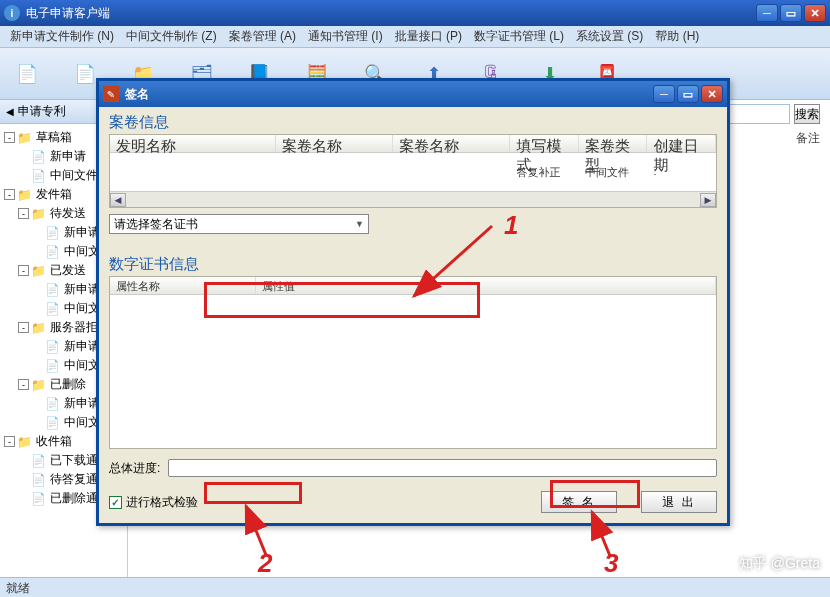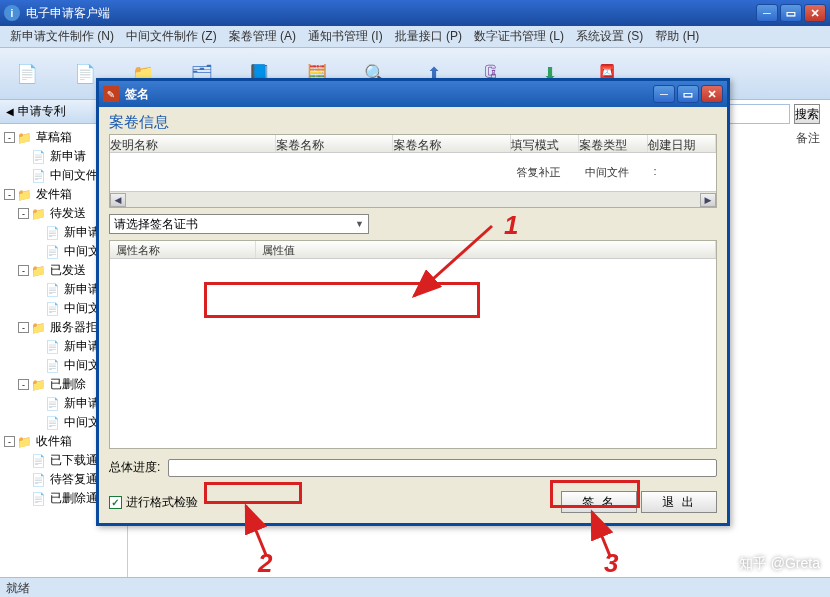--- a/index.html
+++ b/index.html
@@ -48,42 +48,42 @@
 
 .dialog{position:absolute;left:96px;top:78px;width:634px;height:448px;border:3px solid #0a4a9e;background:#ece9d8;box-shadow:2px 2px 6px rgba(0,0,0,.3)}
 .dlg-titlebar{background:linear-gradient(to bottom,#3a7ad0,#1a5ab0);height:26px;display:flex;align-items:center;padding:0 4px;color:#fff}
 .dlg-titlebar .dico{width:16px;height:16px;background:#c04020;margin-right:6px;display:inline-flex;align-items:center;justify-content:center;font-size:10px}
 .dlg-titlebar .dtitle{flex:1;font-weight:bold}
 .dlg-body{padding:6px 10px 10px;height:calc(100% - 26px);display:flex;flex-direction:column}
 
 .group-label{color:#1a5ab0;font-size:15px;margin-bottom:2px}
 .case-panel{border:1px solid #b0b0a0;background:#fff;height:74px;margin-bottom:6px;display:flex;flex-direction:column}
 .case-header{display:flex;background:linear-gradient(to bottom,#fefefe,#e8e8e0);border-bottom:1px solid #ccc;height:18px}
-.case-header .col{padding:2px 0;border-right:1px solid #ddd;font-size:12px;color:#333}
+.case-header .col{padding:2px 6px;border-right:1px solid #ddd;font-size:15px;color:#333}
 .case-row{display:flex;height:18px}
 .case-row .col{padding:12px 6px;font-size:11px;color:#333}
 .case-scroll{margin-top:auto;height:16px;background:#e8e8e0;display:flex;align-items:center;border-top:1px solid #ccc}
 .case-scroll .sbtn{width:16px;height:14px;background:linear-gradient(to bottom,#f0f0f0,#d0d0d0);border:1px solid #aaa;display:flex;align-items:center;justify-content:center;font-size:9px;color:#446}
 .case-scroll .strack{flex:1}
 
-.cert-row{display:flex;gap:6px;margin-bottom:6px}
+.cert-row{display:flex;gap:6px;margin-bottom:21px}
 .cert-select{flex:1;max-width:260px;height:20px;border:1px solid #888;background:#fff;padding:0 4px;display:flex;align-items:center;justify-content:space-between}
 .cert-select .dd{font-size:9px;color:#555}
 
 .info-panel{border:1px solid #b0b0a0;background:#fff;flex:1;margin-bottom:10px}
 .info-header{display:flex;background:linear-gradient(to bottom,#fefefe,#e8e8e0);border-bottom:1px solid #ccc;height:18px}
 .info-header .col{padding:2px 6px;border-right:1px solid #ddd;font-size:11px;color:#333}
 
-.progress-row{display:flex;align-items:flex-start;gap:8px;margin-bottom:14px}
+.progress-row{display:flex;align-items:center;gap:8px;margin-bottom:14px}
 .progress-bar{flex:1;height:18px;border:1px solid #888;background:#fff;border-radius:2px}
 
 .bottom-row{display:flex;align-items:center}
 .chk-wrap{display:flex;align-items:center;gap:4px}
 .chk{width:13px;height:13px;border:1px solid #1a7a3a;background:#fff;display:flex;align-items:center;justify-content:center;color:#1a7a3a;font-size:10px;font-weight:bold}
-.btn-row{margin-left:auto;display:flex;gap:4px}
+.btn-row{margin-left:auto;display:flex;gap:24px}
 .dlg-btn{width:76px;height:22px;background:linear-gradient(to bottom,#fefefe,#e0e0e0);border:1px solid #888;cursor:pointer;display:flex;align-items:center;justify-content:center;letter-spacing:2px}
 
 
 .anno-box{position:absolute;border:3px solid #d92020;pointer-events:none}
 .anno-num{position:absolute;color:#d92020;font-size:26px;font-weight:bold;font-style:italic;pointer-events:none}
 .anno-arrow{position:absolute;pointer-events:none}
 
 
 .statusbar{position:absolute;bottom:0;left:0;right:0;height:20px;background:#d6e5f5;border-top:1px solid #a8c0e0;padding:2px 6px;color:#333}
 
@@ -310,20 +310,21 @@
       </div>
     </div>
 
     <div class="cert-row">
       <div class="cert-select">
         <span>请选择签名证书</span>
         <span class="dd">▼</span>
       </div>
     </div>
 
+    <div class="group-label">数字证书信息</div>
     <div class="info-panel">
       <div class="info-header">
         <div class="col i1">属性名称</div>
         <div class="col i2">属性值</div>
       </div>
     </div>
 
     <div class="progress-row">
       <span>总体进度:</span>
       <div class="progress-bar"></div>

